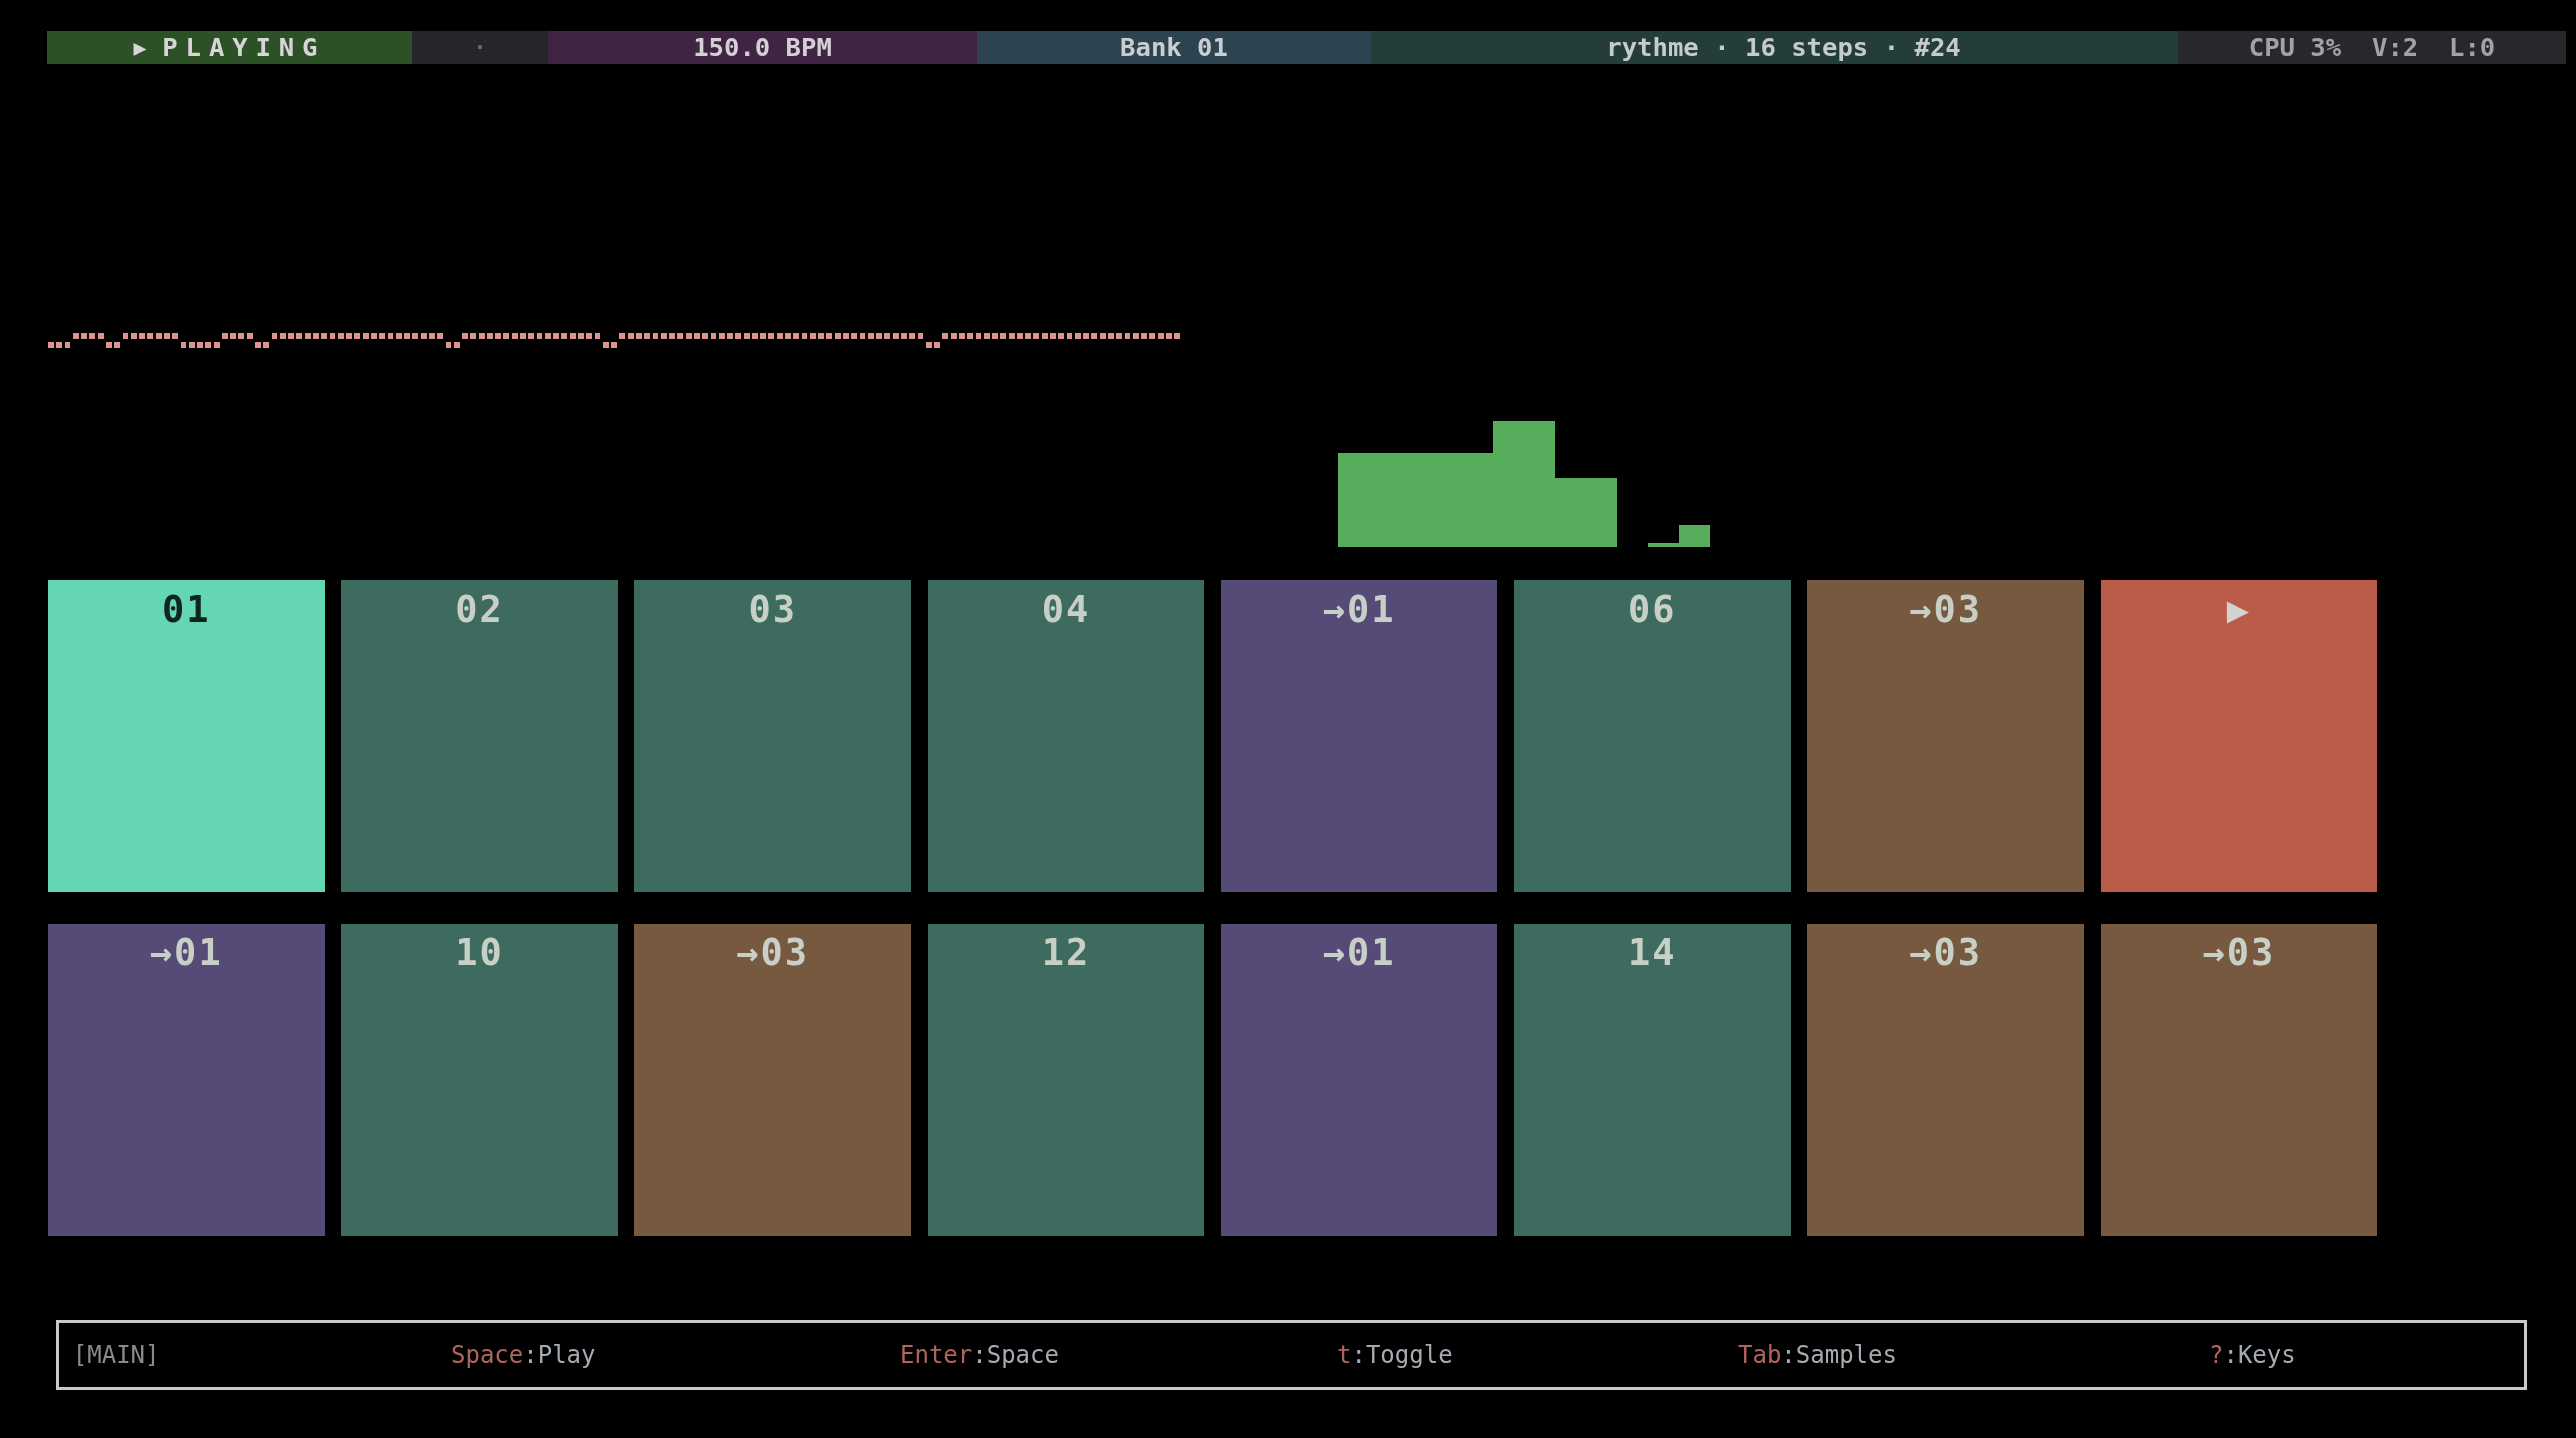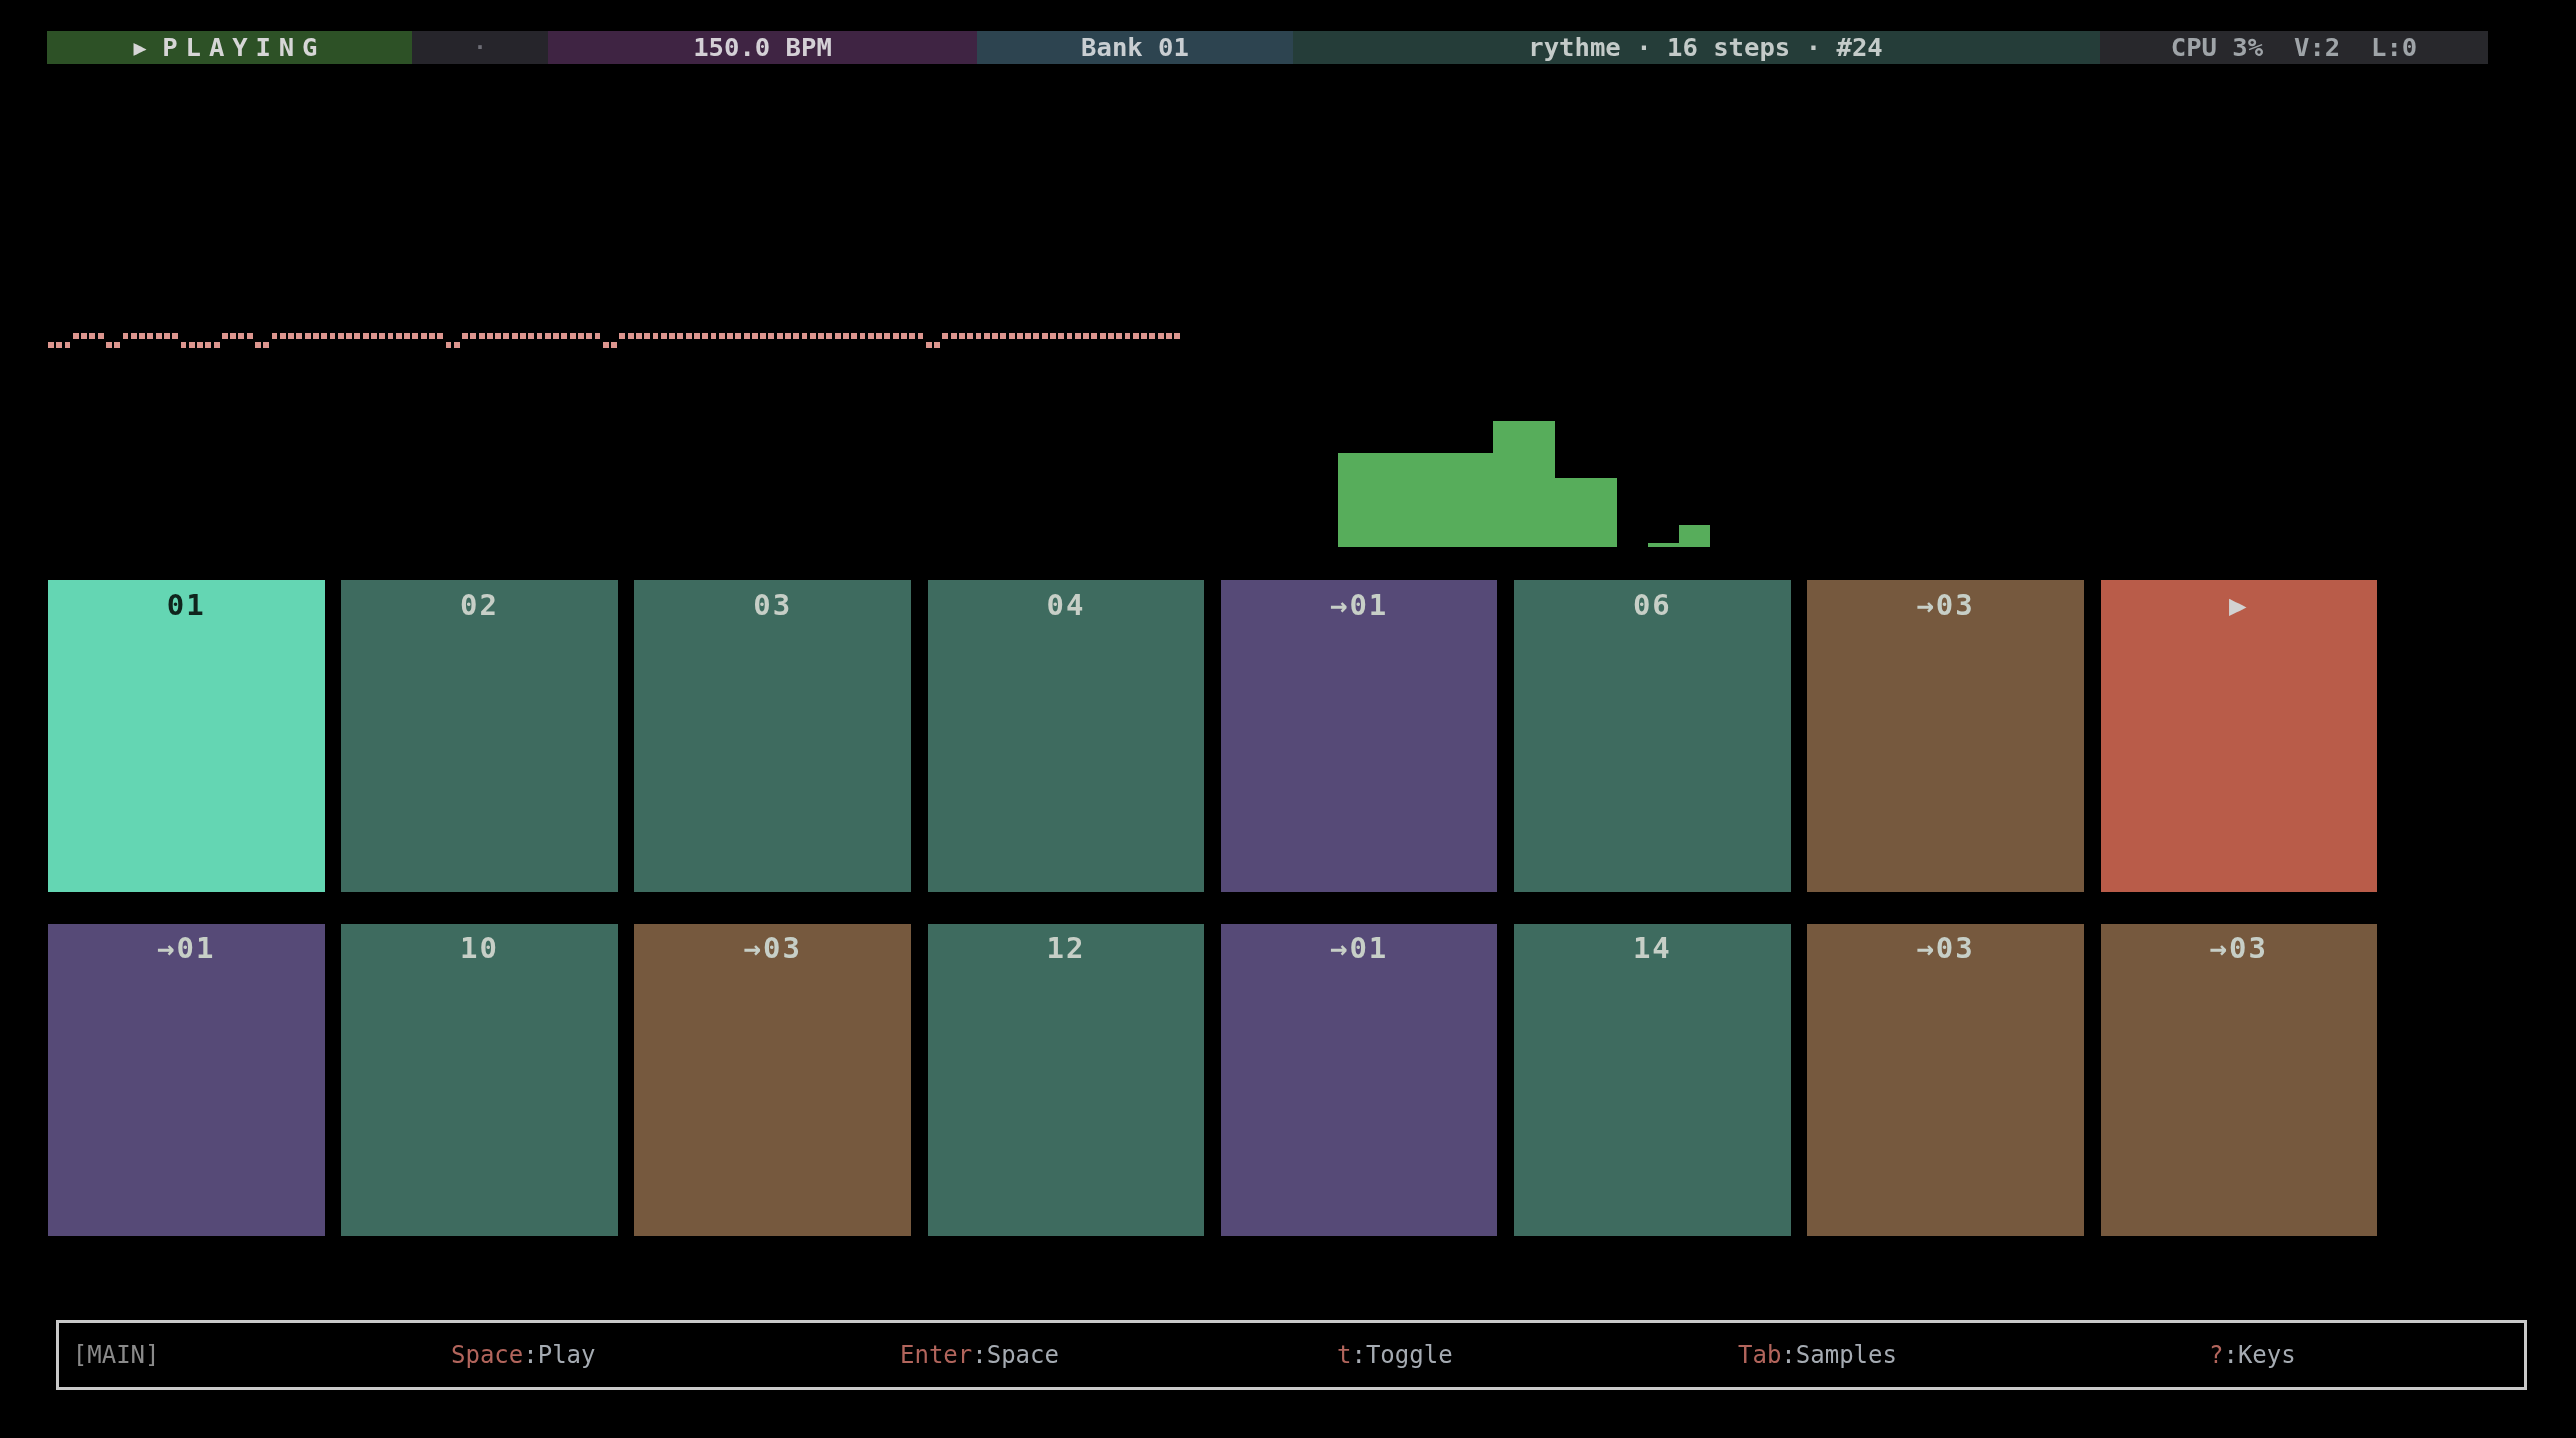--- a/index.html
+++ b/index.html
@@ -7,38 +7,38 @@
     width:2576px;height:1439px;background:#000;position:relative;overflow:hidden;
     font-family:"DejaVu Sans Mono","Liberation Mono",monospace;
   }
   
   .topbar{position:absolute;left:47px;top:30.5px;height:33px;display:flex;}
   .tb-seg{height:100%;display:flex;align-items:center;justify-content:center;
           font-weight:bold;font-size:25.6px;white-space:pre;flex:none;}
   .s0{width:365px;}
   .s1{width:136px;font-size:21.6px;}
   .s2{width:429px;}
-  .s3{width:316px;}
+  .s3{width:394px;}
   .s4{width:789px;}
   .s5{width:388px;}
   .s0 .tb-icon{margin-right:15.7px;font-size:21.6px;}
   .s0 .tb-text{letter-spacing:7.9px;}
   
   .dots{position:absolute;left:48px;top:333px;height:17.7px;display:flex;align-items:flex-start;}
   .dot{width:5.9px;height:5.9px;background:var(--dot,#dc958e);margin-right:2.4px;flex:none;}
   .dot.down{margin-top:8.9px;}
   
   .meter{position:absolute;left:1338px;top:421px;height:126px;display:flex;align-items:flex-end;}
   .bar{width:31px;flex:none;background:var(--meter,#57ad5b);}
   
   .grid{position:absolute;left:48px;top:580px;width:2329px;}
   .row{display:flex;gap:16.7px;}
   .row + .row{margin-top:31.5px;}
   .pad{flex:1;height:312px;box-sizing:border-box;padding-top:7.9px;text-align:center;
-       font-size:29px;font-weight:bold;letter-spacing:2px;cursor:pointer;}
+       font-size:37px;font-weight:bold;letter-spacing:2px;cursor:pointer;}
   
   .footer{position:absolute;left:56px;top:1320px;width:2471px;height:70px;
           border:3px solid var(--fborder,#c9c9c9);box-sizing:border-box;background:#000;}
   .f-item{position:absolute;top:50%;transform:translateY(-50%);font-size:24px;white-space:pre;}
   .f-mode{left:13.8px;color:var(--fmode,#8a8a8a);}
   .h0{left:392px;text-align:right;}.h1{left:841px;}.h2{left:1278px;}.h3{left:1679px;}.h4{left:2123px;margin-left:27px;}
   .f-key{color:var(--fkey,#b2655c);}
   .f-label{color:var(--flabel,#a5abb2);}
 </style>
 </head>

